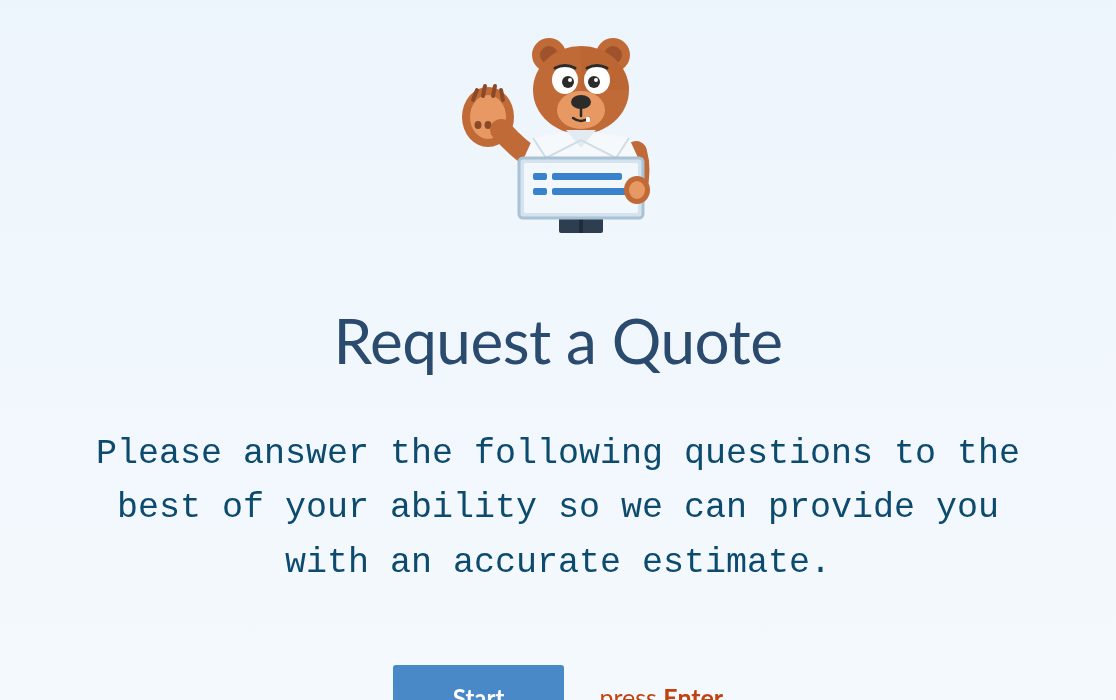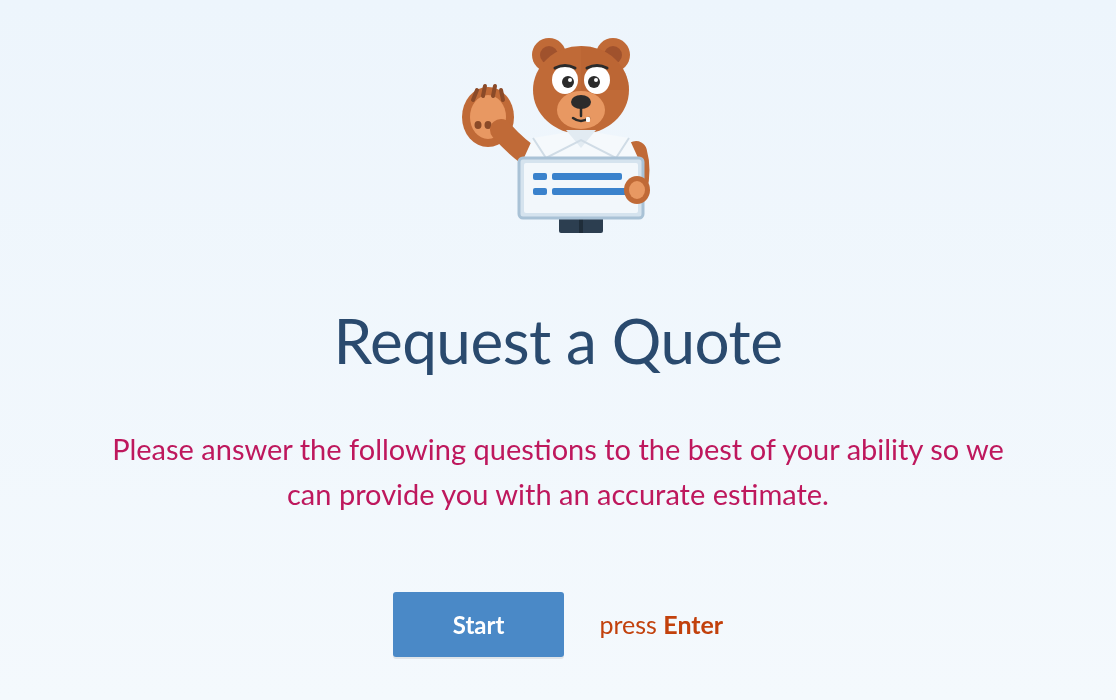--- a/index.html
+++ b/index.html
@@ -26,27 +26,28 @@
     
     .heading {
       font-size: 62px;
       font-weight: 400;
       color: #2a4a6e;
       margin-bottom: 50px;
       letter-spacing: -0.5px;
     }
     
     .description {
-      font-size: 29px;
+      font-size: 35px;
       font-weight: 400;
-      color: #be185d;
+      color: #0c4a6e;
       text-align: center;
       max-width: 1010px;
       line-height: 1.55;
       padding: 0 40px;
+      font-family: Liberation Mono, monospace;
     }
     
     .action-row {
       display: flex;
       align-items: center;
       gap: 35px;
       margin-top: 75px;
     }
     
     .start-button {

